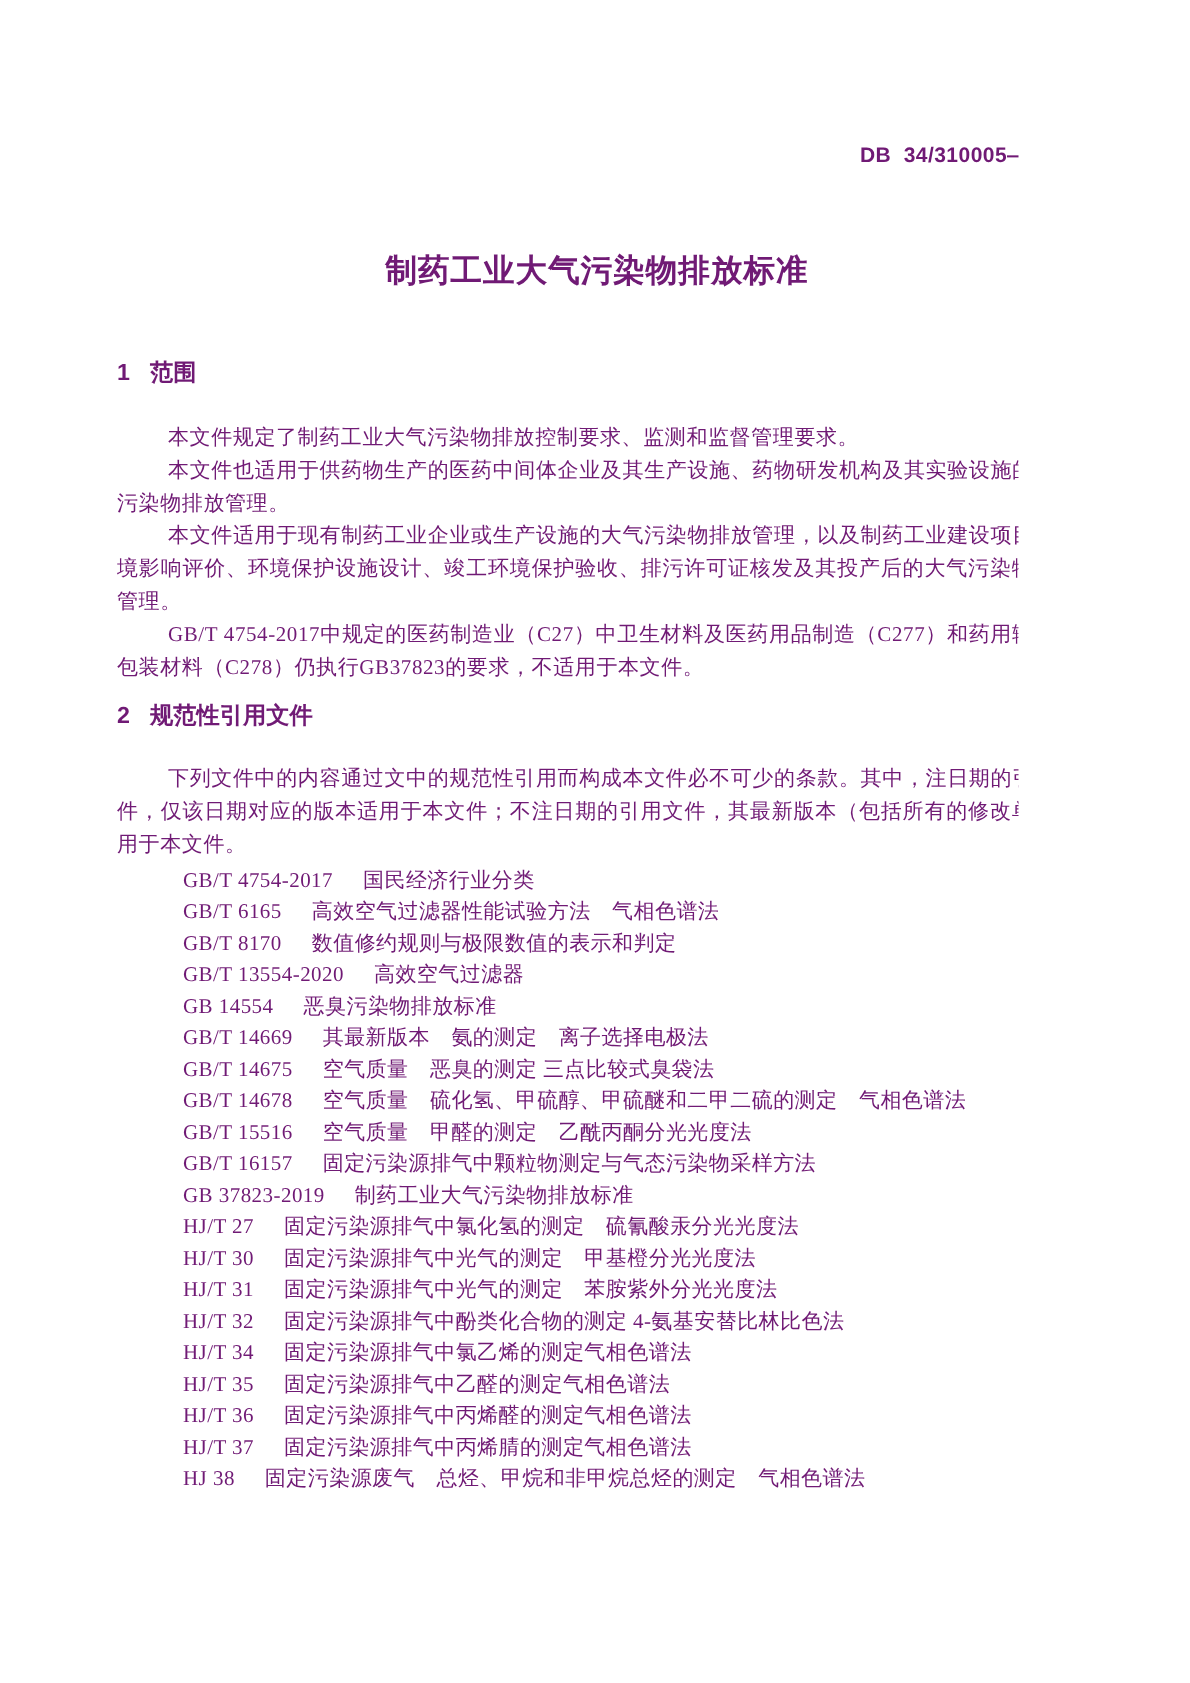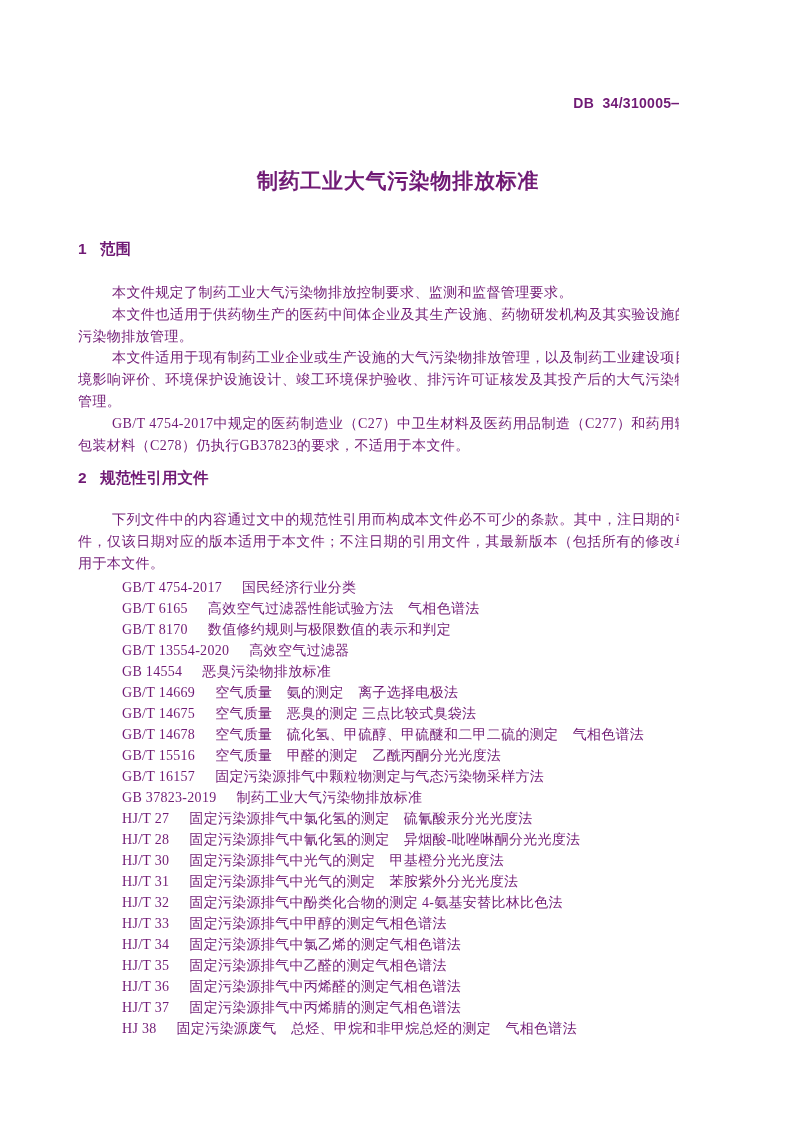--- a/index.html
+++ b/index.html
@@ -100,32 +100,30 @@
     </div>
 
     <p class="body-p intro">下列文件中的内容通过文中的规范性引用而构成本文件必不可少的条款。其中，注日期的引用文件，仅该日期对应的版本适用于本文件；不注日期的引用文件，其最新版本（包括所有的修改单）适用于本文件。</p>
 
     <div class="ref-list">
       <div class="ref-item"><span class="ref-code">GB/T 4754-2017</span><span class="ref-title">国民经济行业分类</span></div>
       <div class="ref-item"><span class="ref-code">GB/T 6165</span><span class="ref-title">高效空气过滤器性能试验方法　气相色谱法</span></div>
       <div class="ref-item"><span class="ref-code">GB/T 8170</span><span class="ref-title">数值修约规则与极限数值的表示和判定</span></div>
       <div class="ref-item"><span class="ref-code">GB/T 13554-2020</span><span class="ref-title">高效空气过滤器</span></div>
       <div class="ref-item"><span class="ref-code">GB 14554</span><span class="ref-title">恶臭污染物排放标准</span></div>
-      <div class="ref-item"><span class="ref-code">GB/T 14669</span><span class="ref-title">空气质量　氨的测定　离子选择电极法</span></div>
+      <div class="ref-item"><span class="ref-code">GB/T 14669</span><span class="ref-title">其最新版本　氨的测定　离子选择电极法</span></div>
       <div class="ref-item"><span class="ref-code">GB/T 14675</span><span class="ref-title">空气质量　恶臭的测定 三点比较式臭袋法</span></div>
       <div class="ref-item"><span class="ref-code">GB/T 14678</span><span class="ref-title">空气质量　硫化氢、甲硫醇、甲硫醚和二甲二硫的测定　气相色谱法</span></div>
       <div class="ref-item"><span class="ref-code">GB/T 15516</span><span class="ref-title">空气质量　甲醛的测定　乙酰丙酮分光光度法</span></div>
       <div class="ref-item"><span class="ref-code">GB/T 16157</span><span class="ref-title">固定污染源排气中颗粒物测定与气态污染物采样方法</span></div>
       <div class="ref-item"><span class="ref-code">GB 37823-2019</span><span class="ref-title">制药工业大气污染物排放标准</span></div>
       <div class="ref-item"><span class="ref-code">HJ/T 27</span><span class="ref-title">固定污染源排气中氯化氢的测定　硫氰酸汞分光光度法</span></div>
-      <div class="ref-item"><span class="ref-code">HJ/T 28</span><span class="ref-title">固定污染源排气中氰化氢的测定　异烟酸-吡唑啉酮分光光度法</span></div>
       <div class="ref-item"><span class="ref-code">HJ/T 30</span><span class="ref-title">固定污染源排气中光气的测定　甲基橙分光光度法</span></div>
       <div class="ref-item"><span class="ref-code">HJ/T 31</span><span class="ref-title">固定污染源排气中光气的测定　苯胺紫外分光光度法</span></div>
       <div class="ref-item"><span class="ref-code">HJ/T 32</span><span class="ref-title">固定污染源排气中酚类化合物的测定 4-氨基安替比林比色法</span></div>
-      <div class="ref-item"><span class="ref-code">HJ/T 33</span><span class="ref-title">固定污染源排气中甲醇的测定气相色谱法</span></div>
       <div class="ref-item"><span class="ref-code">HJ/T 34</span><span class="ref-title">固定污染源排气中氯乙烯的测定气相色谱法</span></div>
       <div class="ref-item"><span class="ref-code">HJ/T 35</span><span class="ref-title">固定污染源排气中乙醛的测定气相色谱法</span></div>
       <div class="ref-item"><span class="ref-code">HJ/T 36</span><span class="ref-title">固定污染源排气中丙烯醛的测定气相色谱法</span></div>
       <div class="ref-item"><span class="ref-code">HJ/T 37</span><span class="ref-title">固定污染源排气中丙烯腈的测定气相色谱法</span></div>
       <div class="ref-item"><span class="ref-code">HJ 38</span><span class="ref-title">固定污染源废气　总烃、甲烷和非甲烷总烃的测定　气相色谱法</span></div>
     </div>
 
   </div>
 
   <div class="page-number">1</div>

